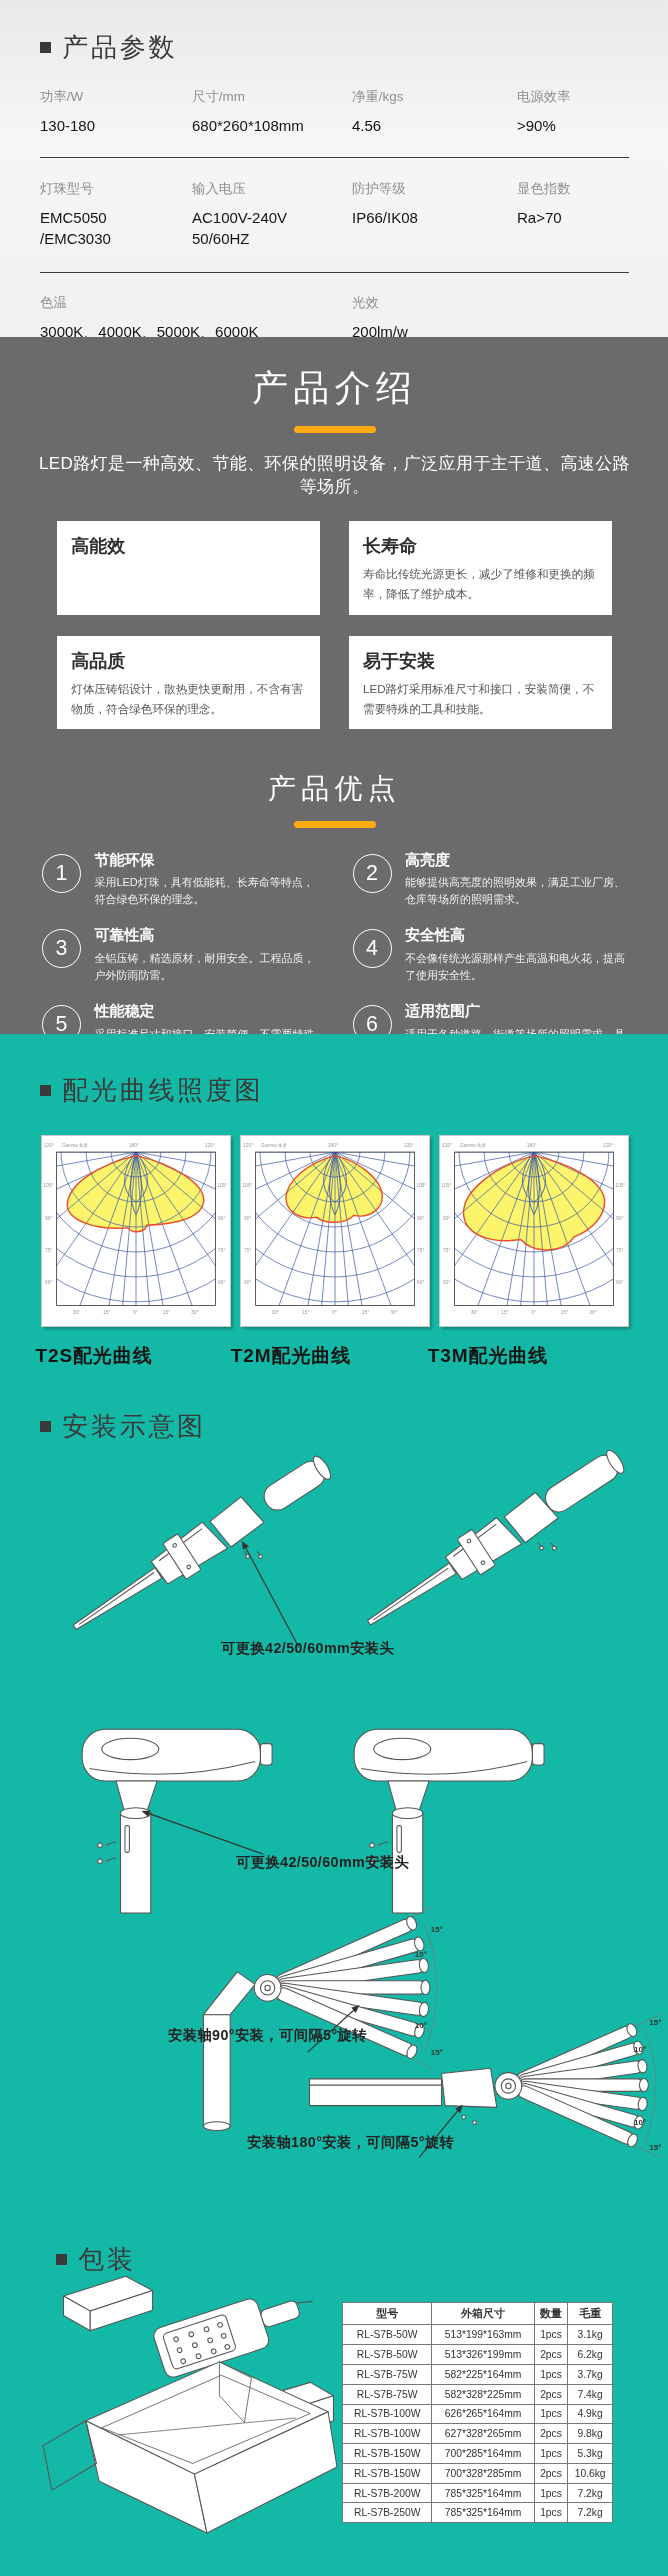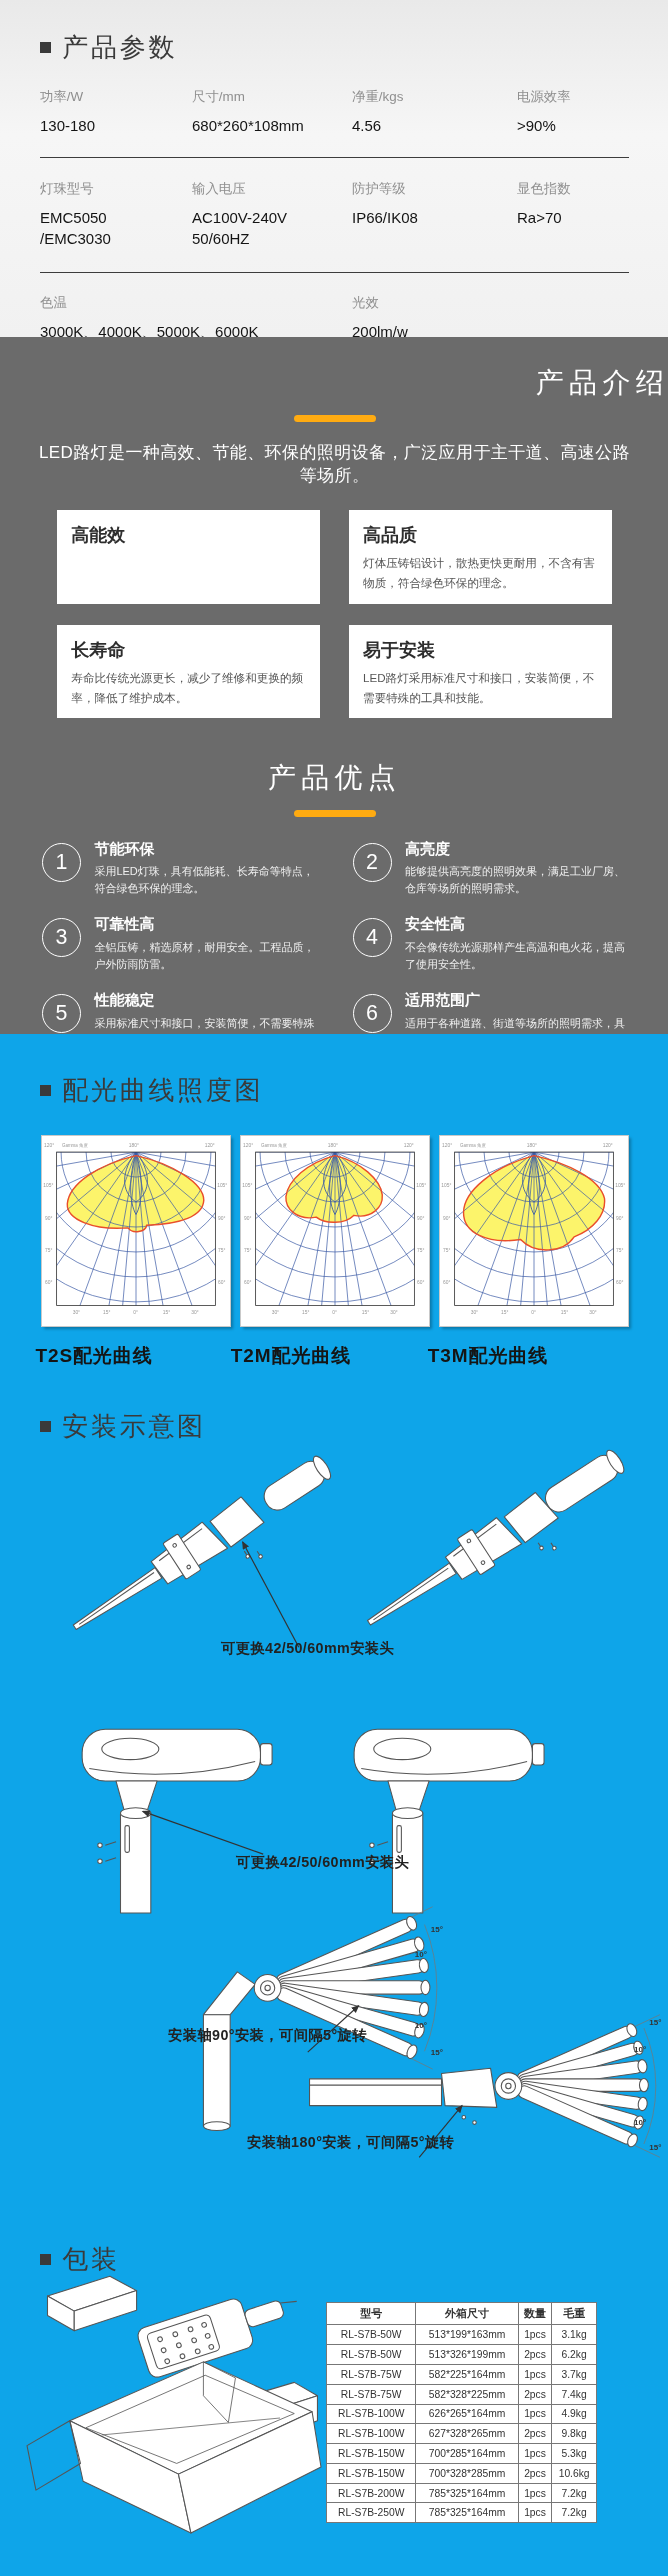--- a/index.html
+++ b/index.html
@@ -1,34 +1,34 @@
 <!DOCTYPE html>
 <html style="font-size:14.3px"><head>
 <meta charset="utf-8">
 <style>
   html,body{margin:0;padding:0;}
   body{font-family:"Liberation Sans","DejaVu Sans",sans-serif;}
-  #page{position:relative;width:669px;height:2576px;margin:0 auto;background:#0ea5e9;overflow:hidden;}
+  #page{position:relative;width:669px;height:2576px;margin:0 auto;background:#14b8a6;overflow:hidden;}
 
   
   .sec-params{position:absolute;top:0;left:0;width:669px;height:337px;box-sizing:border-box;
     padding:30px 40px 0;background:linear-gradient(180deg,#e9e9e9 0%,#f6f6f6 40%,#f1f1f1 100%);}
   .sec-title{display:flex;align-items:center;gap:11.6px;}
   .bullet{width:10.7px;height:10.7px;background:#3a3a3a;flex:none;}
   .sec-title h1{margin:0;font-size:26px;font-weight:500;color:#3a3a3a;letter-spacing:2.7px;}
   .pgrid{display:grid;}
   .prow1{grid-template-columns:152px 160px 165px 111px;padding:23px 0 21.4px;border-bottom:0.9px solid #3c3c3c;}
   .prow2{grid-template-columns:152px 160px 165px 111px;padding:21.4px 0 23px;border-bottom:0.9px solid #3c3c3c;}
   .prow3{grid-template-columns:312px 276px;padding:21.4px 0;}
   .plabel{font-size:13.4px;color:#8f8f8f;}
   .pvalue{font-size:15px;color:#141414;margin-top:9px;white-space:pre-line;line-height:1.4;}
 
   
   .sec-dark{position:absolute;top:337px;left:0;width:669px;height:697px;background:#6B6B6B;overflow:hidden;}
-  .dk-title{margin:27px 0 0;font-size:28px;color:#fff;text-align:right;font-weight:400;letter-spacing:5.3px;}
+  .dk-title{margin:27px 0 0;font-size:36px;color:#fff;text-align:center;font-weight:400;letter-spacing:5.3px;}
   .pill{width:82px;height:7.1px;border-radius:3.6px;background:#FFAB11;margin:12.5px auto 0;}
   .intro-text{margin:19.6px auto 0;width:606px;font-size:17px;color:#fff;text-align:center;letter-spacing:0.4px;}
   .cards{width:555px;margin:23px auto 0;display:grid;grid-template-columns:1fr 1fr;gap:21.4px 28.5px;}
   .card{background:#fff;padding:9px 14.3px 10.7px;min-height:82px;box-sizing:border-box;}
   .card h3{font-size:18px;margin:3.6px 0 6.2px;color:#2e2e2e;}
   .card p{font-size:11.6px;color:#555;line-height:1.72;margin:0;}
   .adv-head{margin:41px 0 0;font-size:28px;color:#fff;text-align:center;font-weight:400;letter-spacing:5.3px;}
   .adv-grid{width:585px;margin:23px auto 0;display:grid;grid-template-columns:1fr 1fr;gap:18px 36px;}
   .adv-item{display:flex;gap:13.4px;}
   .adv-num{width:37px;height:37px;border:1.8px solid #fff;border-radius:50%;color:#fff;font-size:21.4px;font-weight:300;
@@ -50,21 +50,21 @@
   .sec-install{position:absolute;top:1391px;left:0;width:669px;height:802px;}
   .sec-install .sec-title{margin:18px 0 0 40px;}
   .install-canvas{position:absolute;top:53px;left:0;width:669px;height:749px;}
   .cap{position:absolute;font-size:14.3px;font-weight:700;color:#222;letter-spacing:0.4px;}
   .capA{top:248px;left:221px;} .capB{top:462px;left:236px;} .capC{top:635px;left:168px;} .capD{top:742px;left:247px;}
   .draw{stroke:#555;fill:#fff;stroke-width:1.2;stroke-linejoin:round;}
   .thin{stroke:#777;fill:none;stroke-width:0.8;}
   .fanlbl{font-size:9px;fill:#333;font-weight:bold;}
 
   
-  .sec-pack{position:absolute;top:2193px;left:0;width:597px;height:383px;}
+  .sec-pack{position:absolute;top:2193px;left:16px;width:597px;height:383px;}
   .sec-pack .sec-title{margin:49px 0 0 40px;}
   .box-svg{position:absolute;left:16px;top:78px;}
   table.packtbl{position:absolute;left:326px;top:109px;width:271px;border-collapse:collapse;background:#fff;
     font-size:10.3px;color:#333;}
   .packtbl th,.packtbl td{border:0.9px solid #777;text-align:center;padding:0.9px 1.8px;height:17px;}
   .packtbl th{font-size:11px;font-weight:700;height:19.6px;margin-left:6px;}
 </style>
 </head>
 <body>
 
@@ -128,26 +128,26 @@
   <section class="sec-dark">
     <h2 class="dk-title">产品介绍</h2>
     <div class="pill"></div>
     <p class="intro-text">LED路灯是一种高效、节能、环保的照明设备，广泛应用于主干道、高速公路等场所。</p>
 
     <div class="cards">
       <div class="card">
         <h3>高能效</h3>
       </div>
       <div class="card">
+        <h3>长寿命</h3>
+        <p>寿命比传统光源更长，减少了维修和更换的频率，降低了维护成本。</p>
+      </div>
+      <div class="card">
         <h3>高品质</h3>
         <p>灯体压铸铝设计，散热更快更耐用，不含有害物质，符合绿色环保的理念。</p>
-      </div>
-      <div class="card">
-        <h3>长寿命</h3>
-        <p>寿命比传统光源更长，减少了维修和更换的频率，降低了维护成本。</p>
       </div>
       <div class="card">
         <h3>易于安装</h3>
         <p>LED路灯采用标准尺寸和接口，安装简便，不需要特殊的工具和技能。</p>
       </div>
     </div>
 
     <h2 class="adv-head">产品优点</h2>
     <div class="pill"></div>
 

